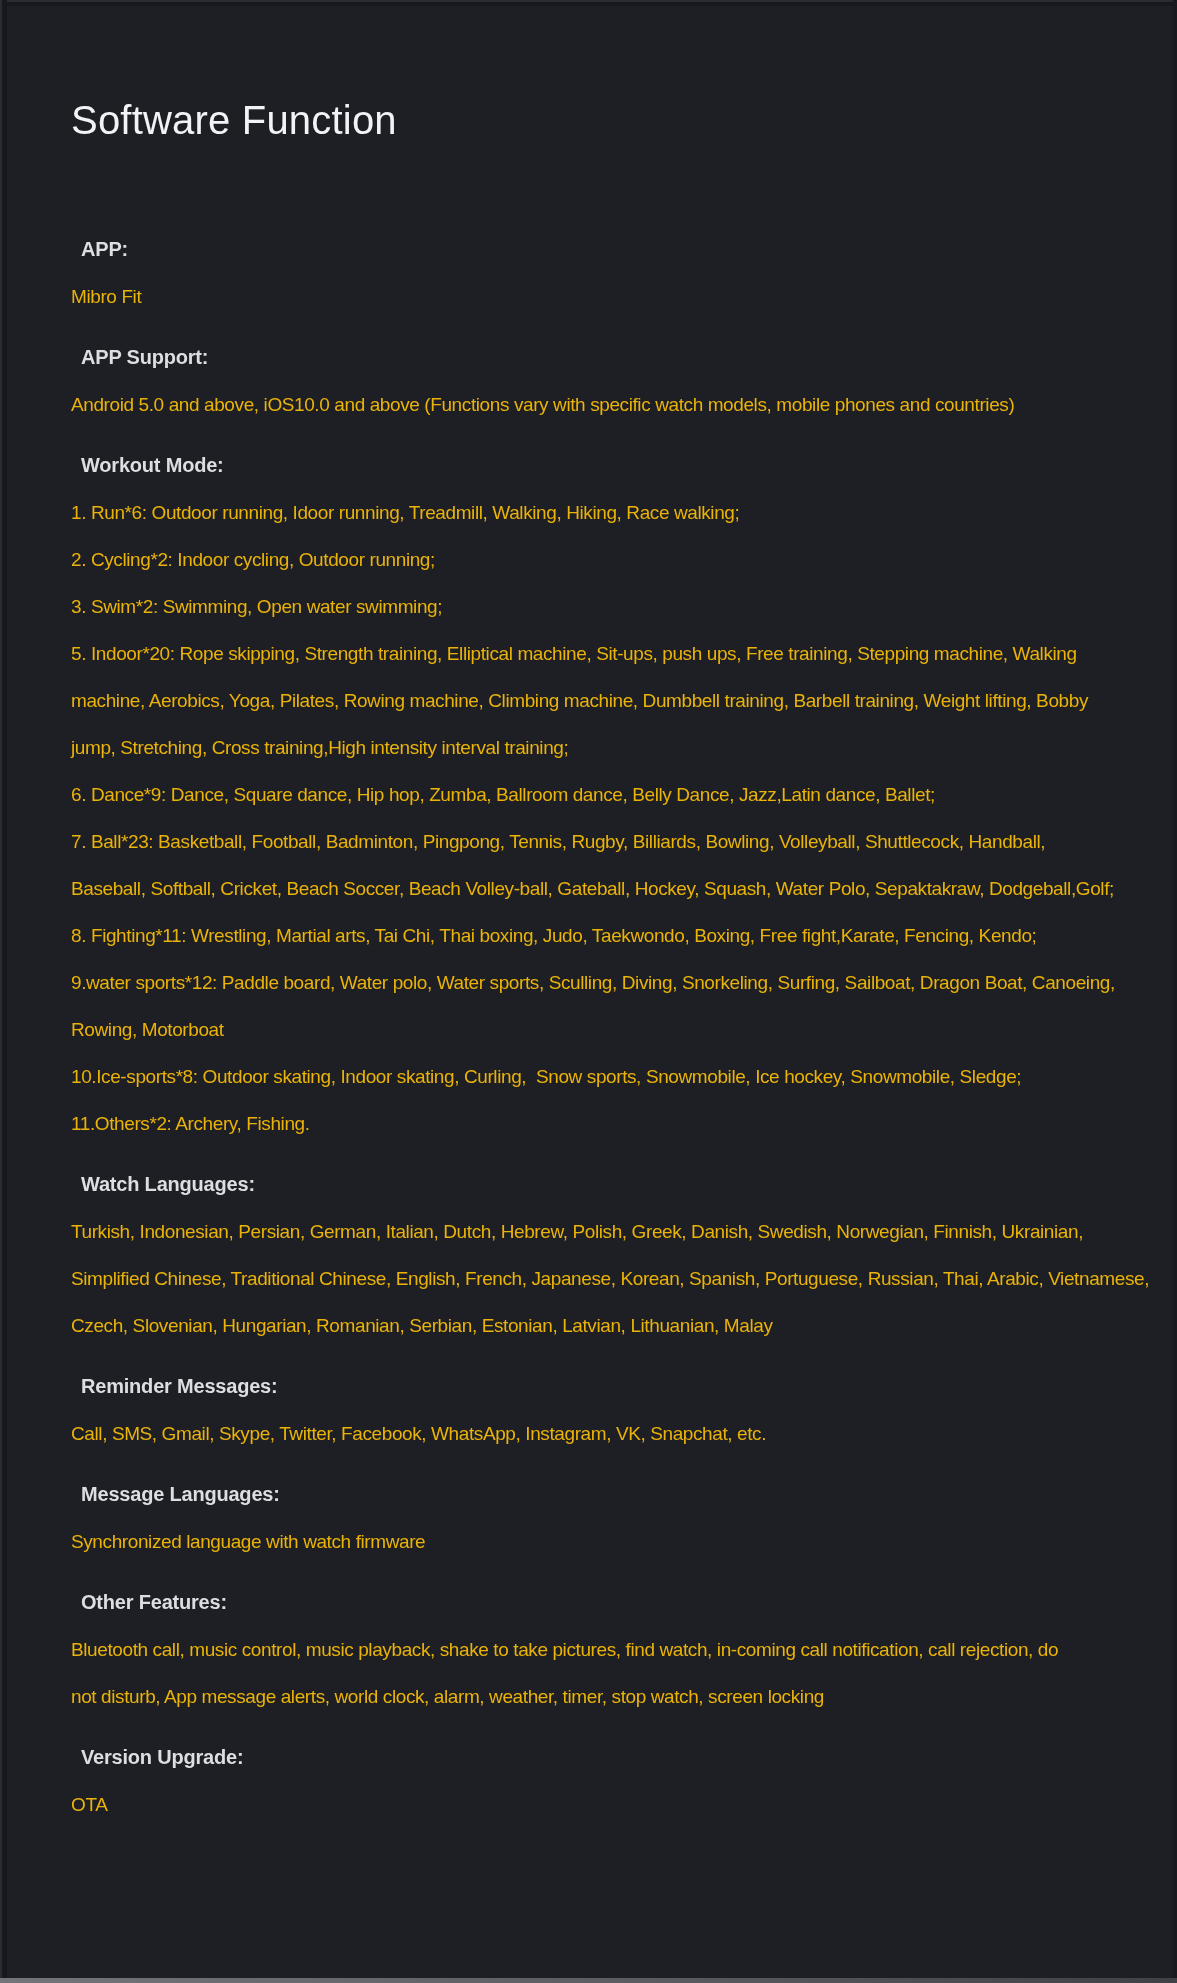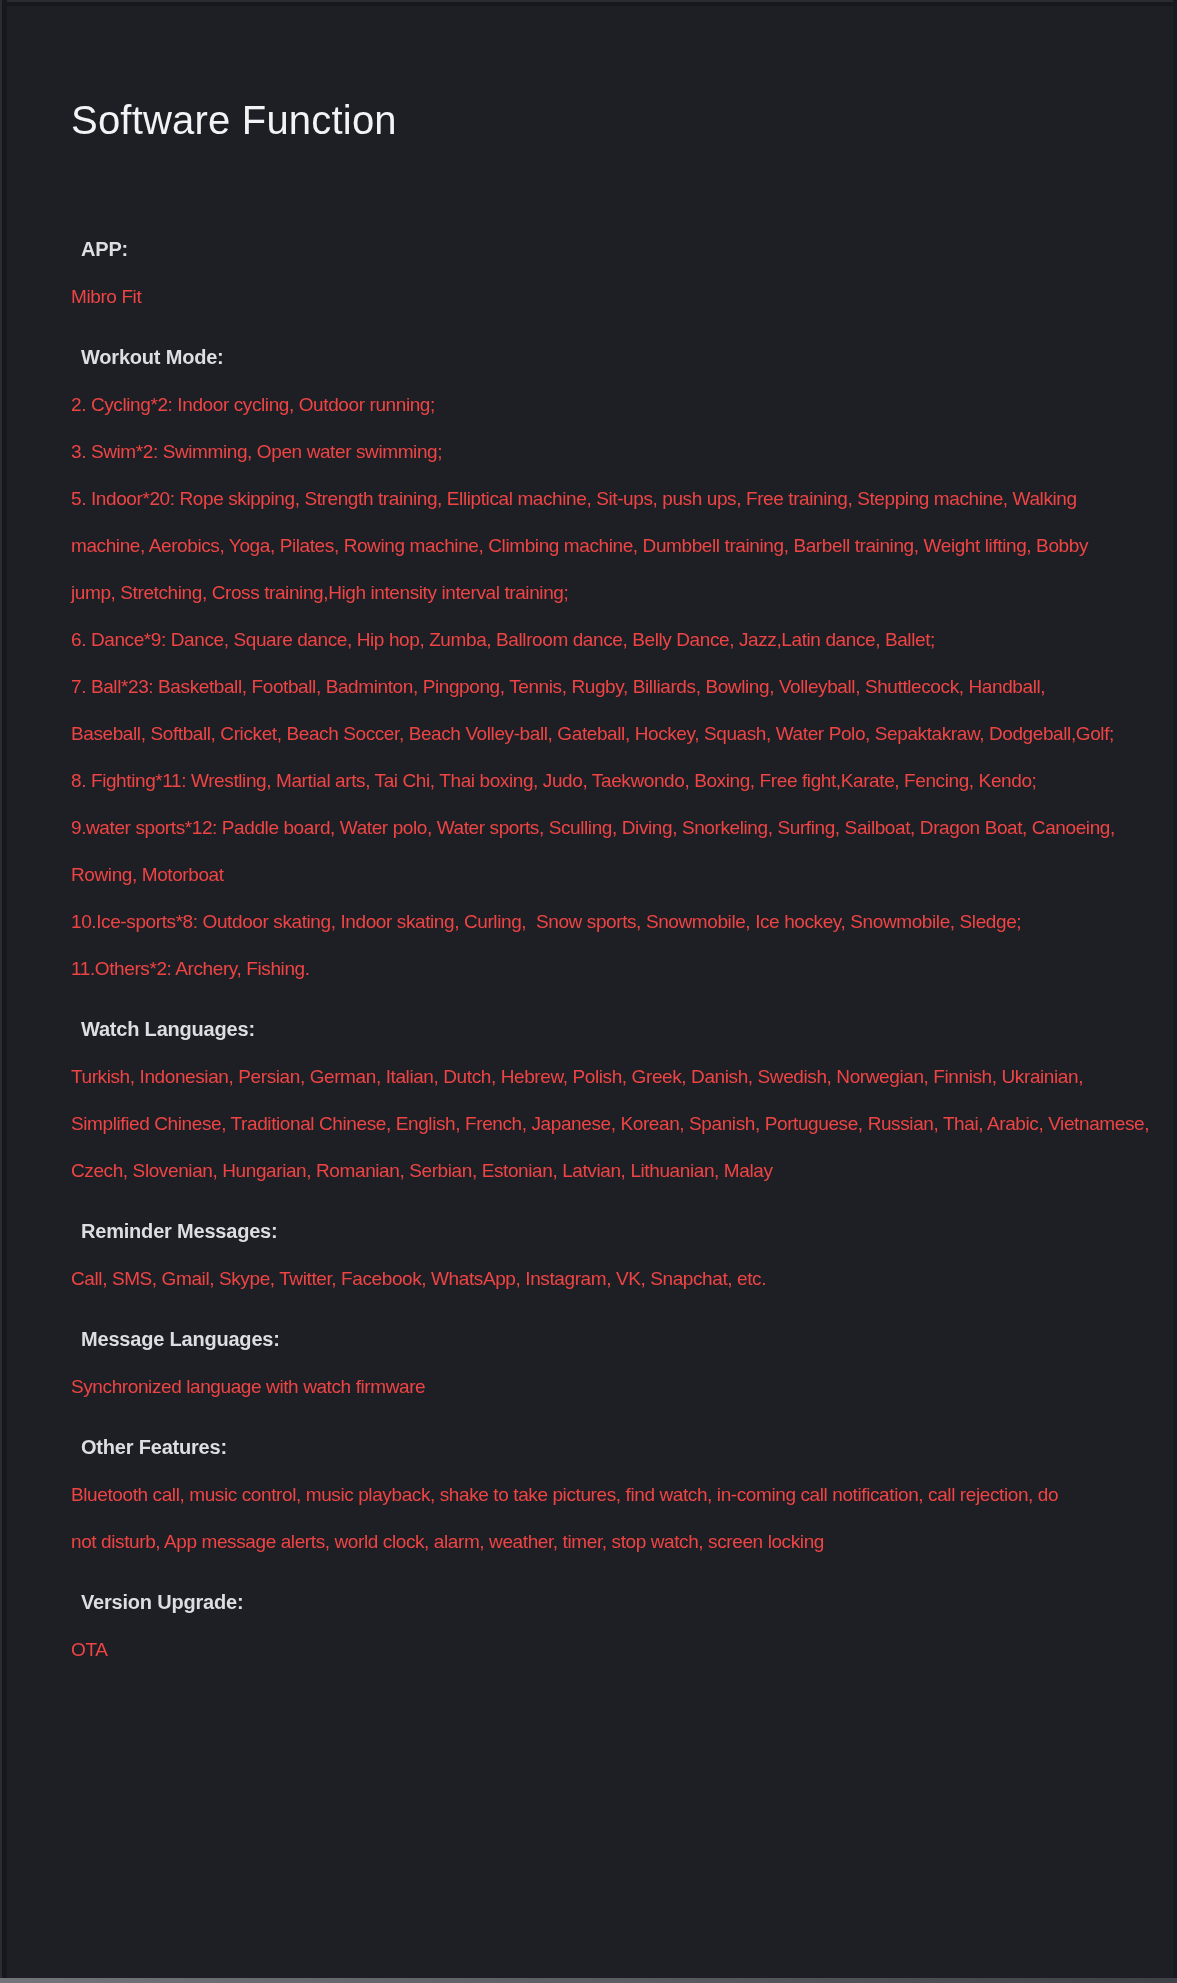--- a/index.html
+++ b/index.html
@@ -49,21 +49,21 @@
     letter-spacing: -0.2px;
     color: #dddee1;
     white-space: pre;
     margin-left: 10px;
   }
   .section-line {
     font-size: 19px;
     line-height: 47px;
     font-weight: 400;
     letter-spacing: -0.4px;
-    color: #ef4444;
+    color: #eab308;
     white-space: pre;
   }
 </style>
 </head>
 <body>
 
 <div class="page">
   <div class="edge-top-light"></div>
   <div class="edge-top-dark"></div>
   <div class="edge-left-light"></div>
@@ -71,23 +71,28 @@
   <div class="edge-right-dark"></div>
 
   <div class="content">
     <h1 class="page-title">Software Function</h1>
 
     <div class="section">
       <div class="section-label">APP:</div>
       <div class="section-line">Mibro Fit</div>
     </div>
 
+    <div class="section">
+      <div class="section-label">APP Support:</div>
+      <div class="section-line">Android 5.0 and above, iOS10.0 and above (Functions vary with specific watch models, mobile phones and countries)</div>
+    </div>
 
     <div class="section">
       <div class="section-label">Workout Mode:</div>
+      <div class="section-line">1. Run*6: Outdoor running, Idoor running, Treadmill, Walking, Hiking, Race walking;</div>
       <div class="section-line">2. Cycling*2: Indoor cycling, Outdoor running;</div>
       <div class="section-line">3. Swim*2: Swimming, Open water swimming;</div>
       <div class="section-line">5. Indoor*20: Rope skipping, Strength training, Elliptical machine, Sit-ups, push ups, Free training, Stepping machine, Walking</div>
       <div class="section-line">machine, Aerobics, Yoga, Pilates, Rowing machine, Climbing machine, Dumbbell training, Barbell training, Weight lifting, Bobby</div>
       <div class="section-line">jump, Stretching, Cross training,High intensity interval training;</div>
       <div class="section-line">6. Dance*9: Dance, Square dance, Hip hop, Zumba, Ballroom dance, Belly Dance, Jazz,Latin dance, Ballet;</div>
       <div class="section-line">7. Ball*23: Basketball, Football, Badminton, Pingpong, Tennis, Rugby, Billiards, Bowling, Volleyball, Shuttlecock, Handball,</div>
       <div class="section-line">Baseball, Softball, Cricket, Beach Soccer, Beach Volley-ball, Gateball, Hockey, Squash, Water Polo, Sepaktakraw, Dodgeball,Golf;</div>
       <div class="section-line">8. Fighting*11: Wrestling, Martial arts, Tai Chi, Thai boxing, Judo, Taekwondo, Boxing, Free fight,Karate, Fencing, Kendo;</div>
       <div class="section-line">9.water sports*12: Paddle board, Water polo, Water sports, Sculling, Diving, Snorkeling, Surfing, Sailboat, Dragon Boat, Canoeing,</div>

